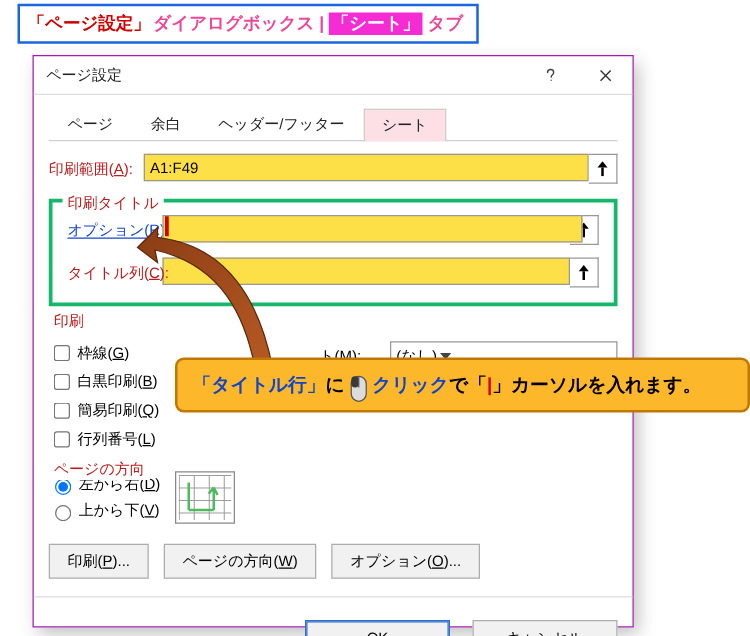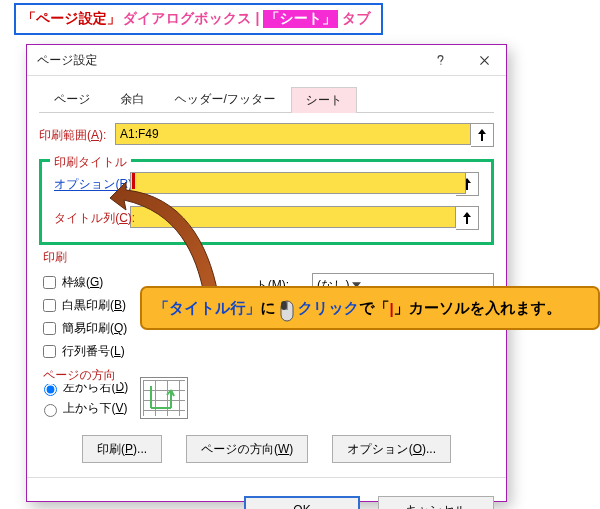--- a/index.html
+++ b/index.html
@@ -61,21 +61,21 @@
 
   
   .order-illus{display:inline-block;width:46px;height:40px;border:1px solid #888;margin-left:12px;background:#fff;position:relative;vertical-align:top}
   .order-illus .grid{position:absolute;inset:2px;background:
      linear-gradient(#999 1px,transparent 1px) 0 0/100% 10px,
      linear-gradient(90deg,#999 1px,transparent 1px) 0 0/12px 100%}
   .order-illus .arrow{position:absolute;left:6px;top:4px;width:30px;height:30px}
   .order-illus .arrow svg{width:100%;height:100%;stroke:#4dbb5d;stroke-width:2;fill:none}
 
   
-  .btnrow{display:flex;justify-content:center;gap:24px;margin-top:14px}
+  .btnrow{display:flex;justify-content:flex-start;gap:12px;margin-top:14px}
   .btn{height:26px;border:1px solid #adadad;background:#f1f1f1;padding:0 14px;display:flex;align-items:center;font-size:12px}
   .btnrow2{display:flex;justify-content:flex-end;gap:18px;margin-top:18px}
   .btn.fixedw{width:86px;justify-content:center}
   .btn.primary{border:1px solid #2f6fd3;box-shadow:0 0 0 1px #2f6fd3 inset}
 
   hr.sep{border:none;border-top:1px solid #ddd;margin:14px -12px 0 -12px}
 
   
   .arrow-shape{position:absolute;pointer-events:none}
   .balloon{position:absolute;left:140px;top:286px;width:432px;height:40px;

